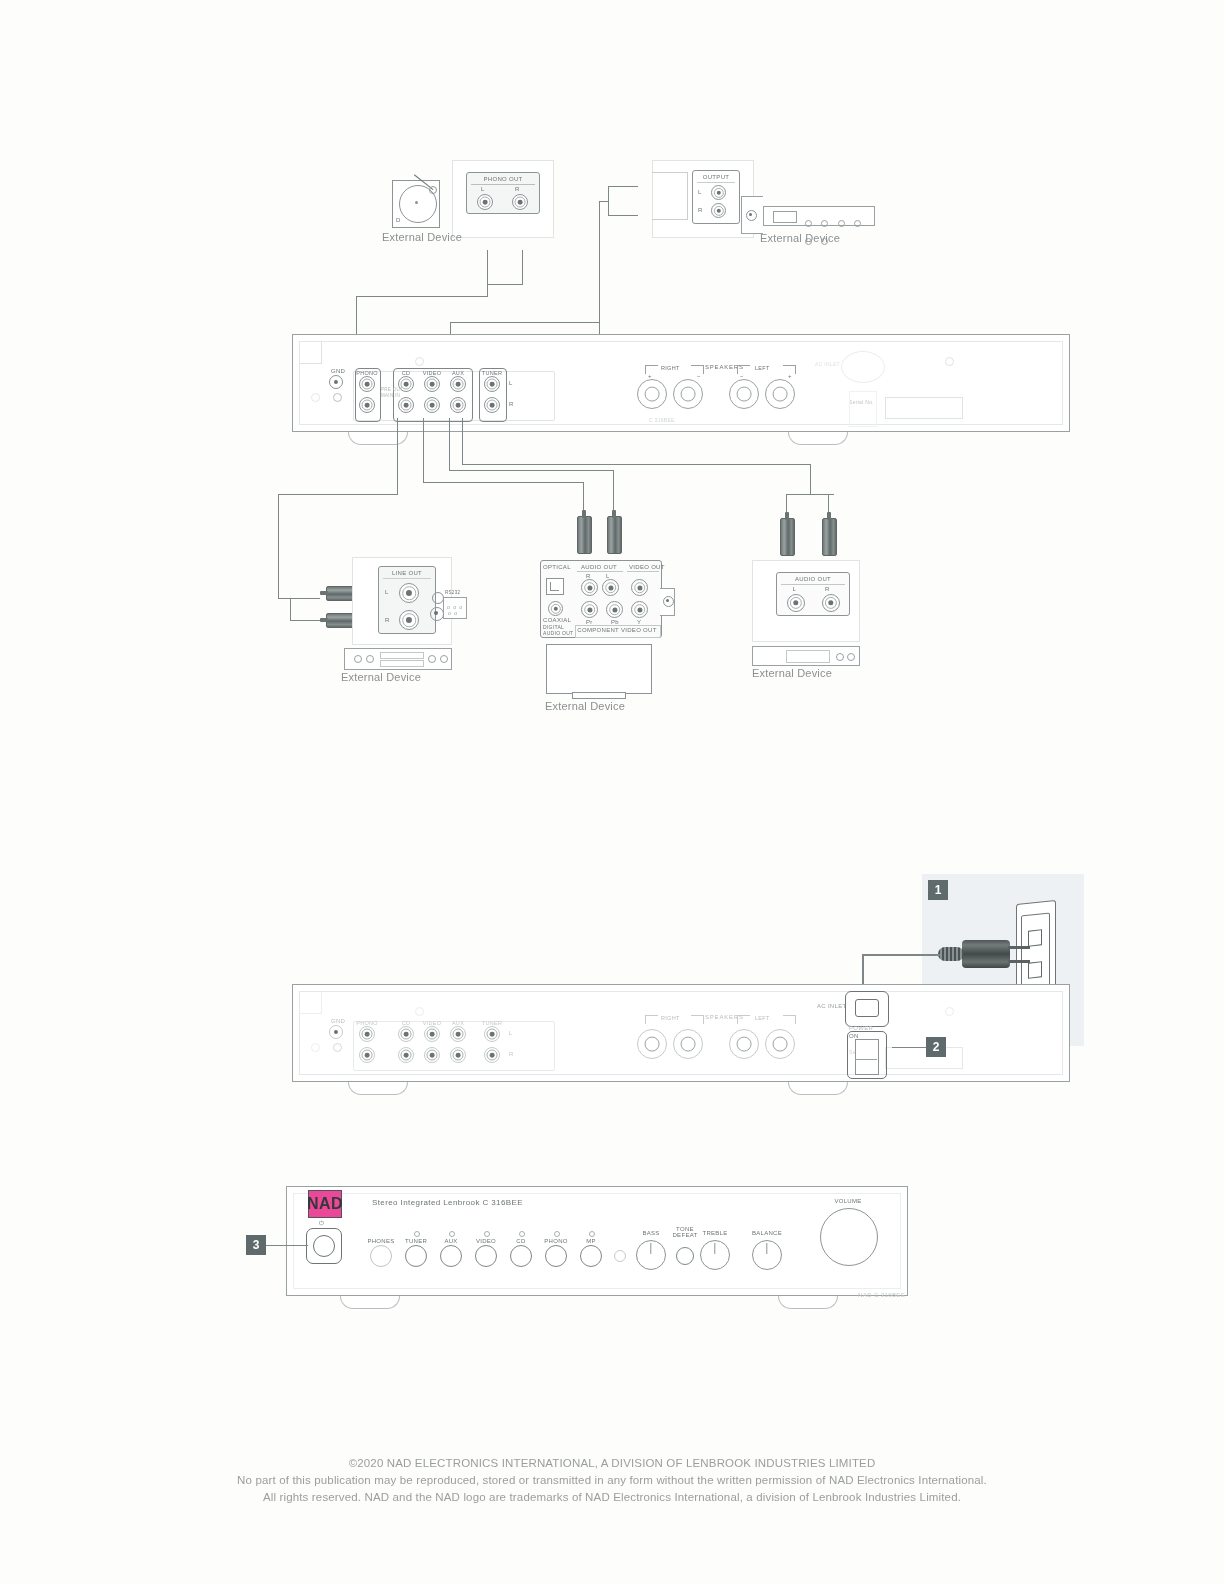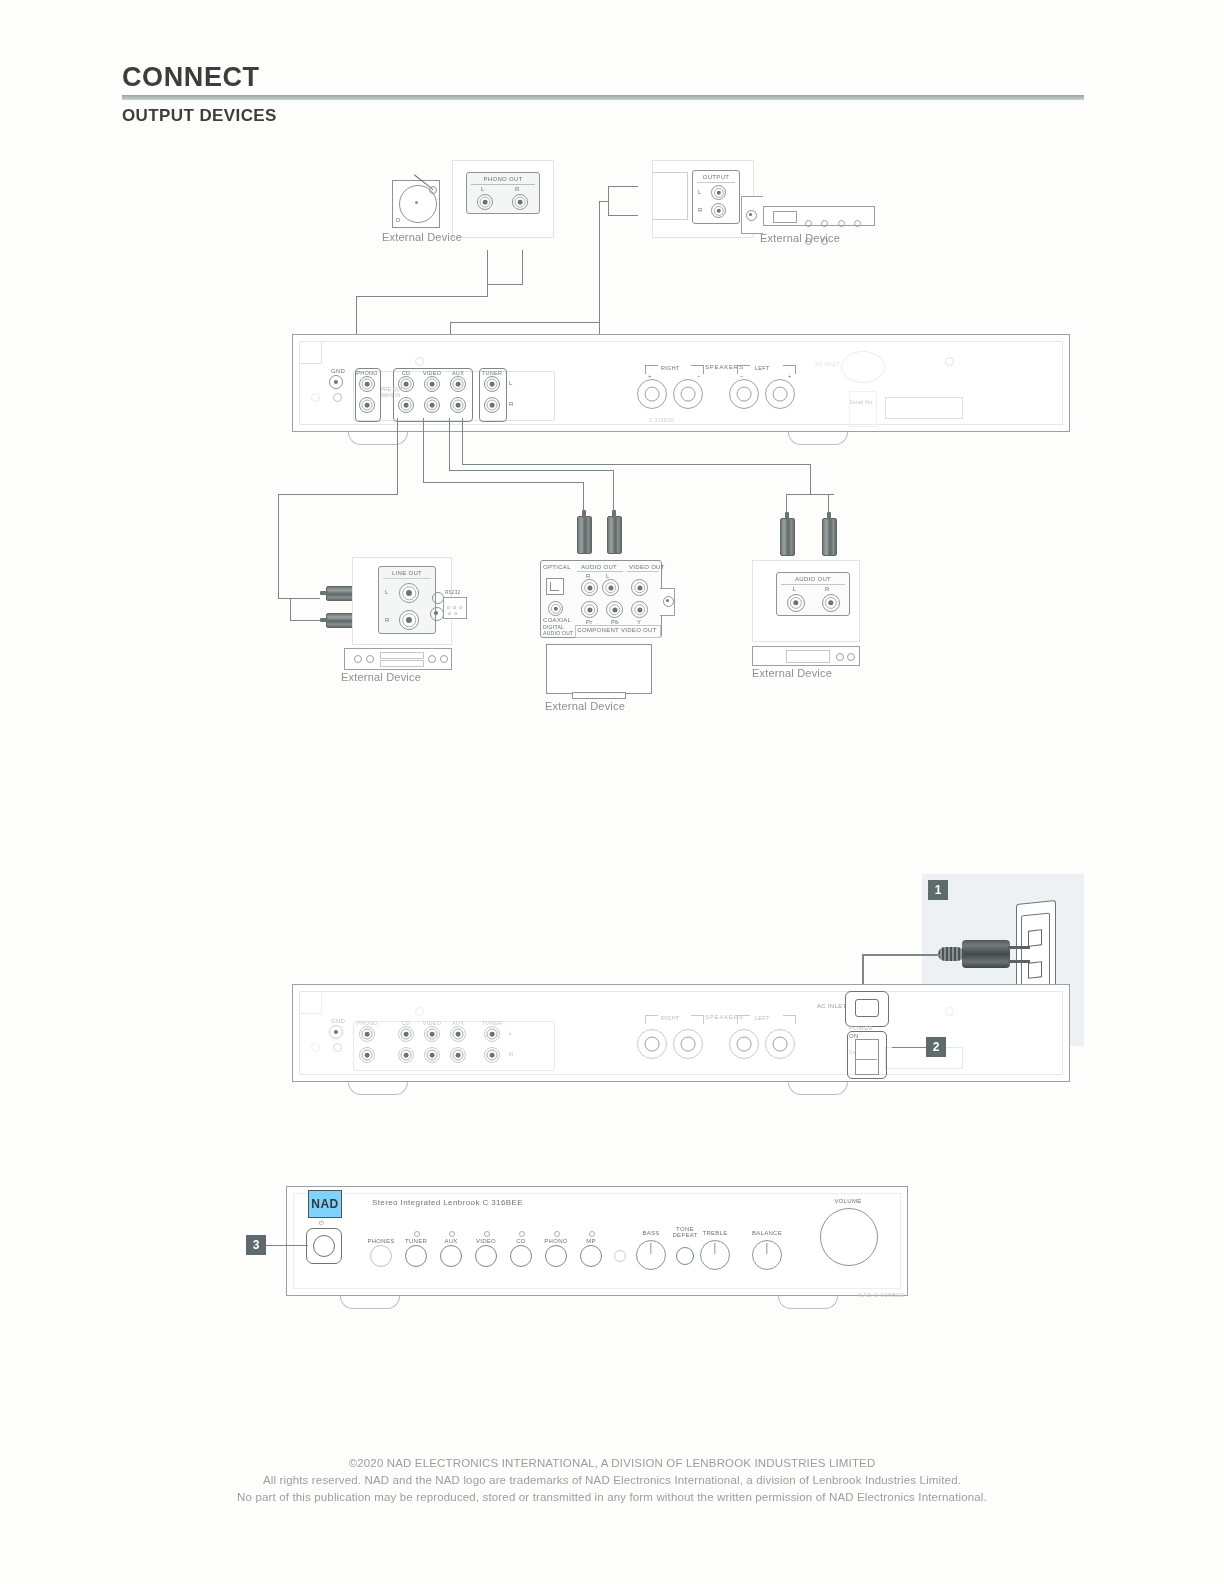--- a/index.html
+++ b/index.html
@@ -87,37 +87,32 @@
 
   
   .fknob{position:absolute;border-radius:50%;border:1.4px solid #8d9495;background:#fff;box-sizing:border-box;}
   .fknob:after{content:"";position:absolute;left:50%;top:6%;width:1.4px;height:42%;
         transform:translateX(-50%);background:#8d9495;}
   .fbtn{position:absolute;border-radius:50%;border:1.4px solid #7e8788;background:#fff;box-sizing:border-box;}
   .led{position:absolute;width:4px;height:4px;border-radius:50%;border:1px solid #a8aeae;}
 
   .footer{position:absolute;left:0;width:1224px;text-align:center;
           font-size:11.5px;line-height:17px;color:#9a9e9e;letter-spacing:.15px;}
-  .nadlogo{position:absolute;border:1.4px solid #4f5556;background:#7dd3fc;
+  .nadlogo{position:absolute;border:1.4px solid #4f5556;background:#ec4899;
           display:flex;align-items:center;justify-content:center;
-          font-size:12px;font-weight:bold;color:#32393a;letter-spacing:.5px;}
+          font-size:16px;font-weight:bold;color:#32393a;letter-spacing:.5px;}
   .modeltxt{position:absolute;font-size:8px;color:#6d7475;letter-spacing:.4px;white-space:nowrap;}
   .tv{position:absolute;border:1.4px solid #8d9495;background:#fff;}
   .tvstand{position:absolute;border:1.2px solid #8d9495;background:#fff;}
 </style>
 </head>
 <body>
 
 <div class="page">
 
-  <div class="sec" style="left:122px;top:62px;width:962px;">
-    <h1>CONNECT</h1>
-    <div class="rule"></div>
-    <h2>OUTPUT DEVICES</h2>
-  </div>
 
   <div class="faintbox" style="left:452px;top:160px;width:102px;height:78px;"></div>
 
   <div class="box" style="left:392px;top:180px;width:48px;height:48px;border:1.3px solid #8d9495;background:#fff;">
     <div style="position:absolute;left:6px;top:4px;width:36px;height:36px;border:1.2px solid #8d9495;border-radius:50%;"></div>
     <div style="position:absolute;left:22px;top:20px;width:3px;height:3px;border-radius:50%;background:#8d9495;"></div>
     <div style="position:absolute;left:16px;top:8px;width:24px;height:1.4px;background:#6f7778;transform:rotate(38deg);transform-origin:right center;"></div>
     <div style="position:absolute;left:36px;top:5px;width:6px;height:6px;border:1.2px solid #8d9495;border-radius:50%;"></div>
     <div class="lbl" style="left:3px;top:36px;">D</div>
   </div>
@@ -505,17 +500,17 @@
   <div class="lbl c" style="left:715px;top:1230px;">TREBLE</div>
 
   <div class="fknob" style="left:752px;top:1240px;width:30px;height:30px;"></div>
   <div class="lbl c" style="left:767px;top:1230px;">BALANCE</div>
 
   <div style="position:absolute;left:820px;top:1208px;width:56px;height:56px;border:1.4px solid #8d9495;border-radius:50%;background:#fff;"></div>
   <div class="lbl c" style="left:848px;top:1198px;">VOLUME</div>
 
   <div class="footer" style="top:1455px;">
     <div>©2020 NAD ELECTRONICS INTERNATIONAL, A DIVISION OF LENBROOK INDUSTRIES LIMITED</div>
+    <div>No part of this publication may be reproduced, stored or transmitted in any form without the written permission of NAD Electronics International.</div>
     <div>All rights reserved. NAD and the NAD logo are trademarks of NAD Electronics International, a division of Lenbrook Industries Limited.</div>
-    <div>No part of this publication may be reproduced, stored or transmitted in any form without the written permission of NAD Electronics International.</div>
   </div>
 
 </div>
 
 </body></html>

